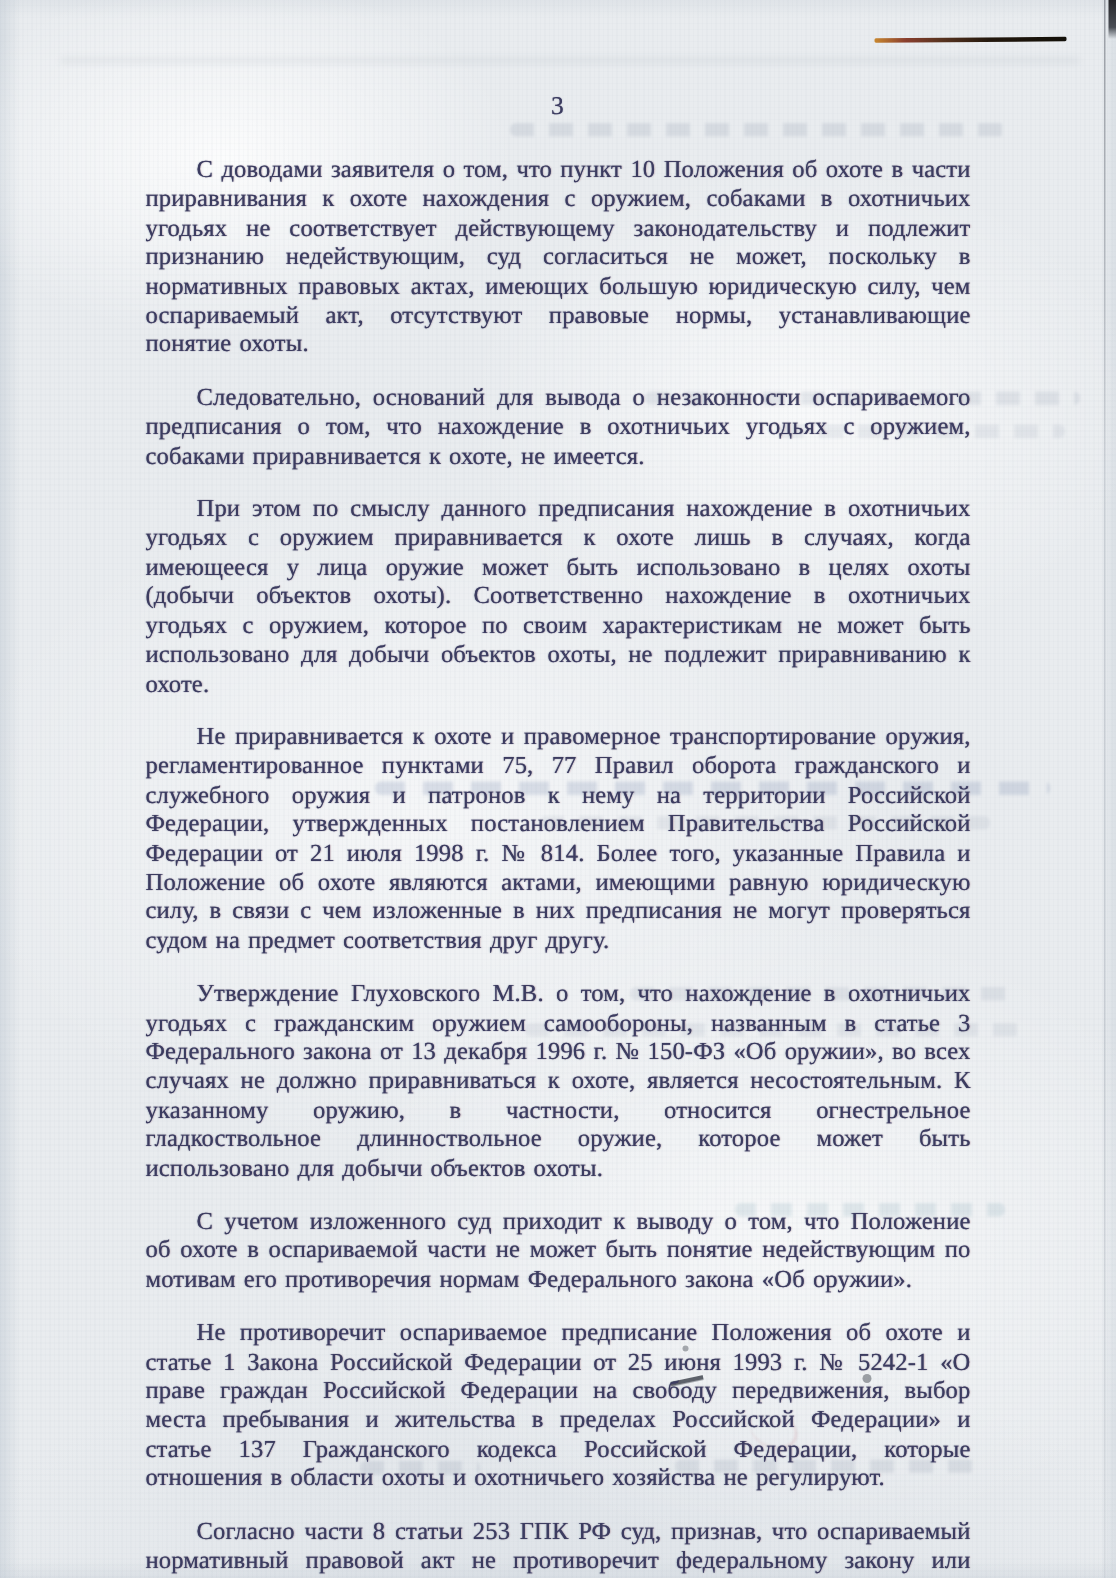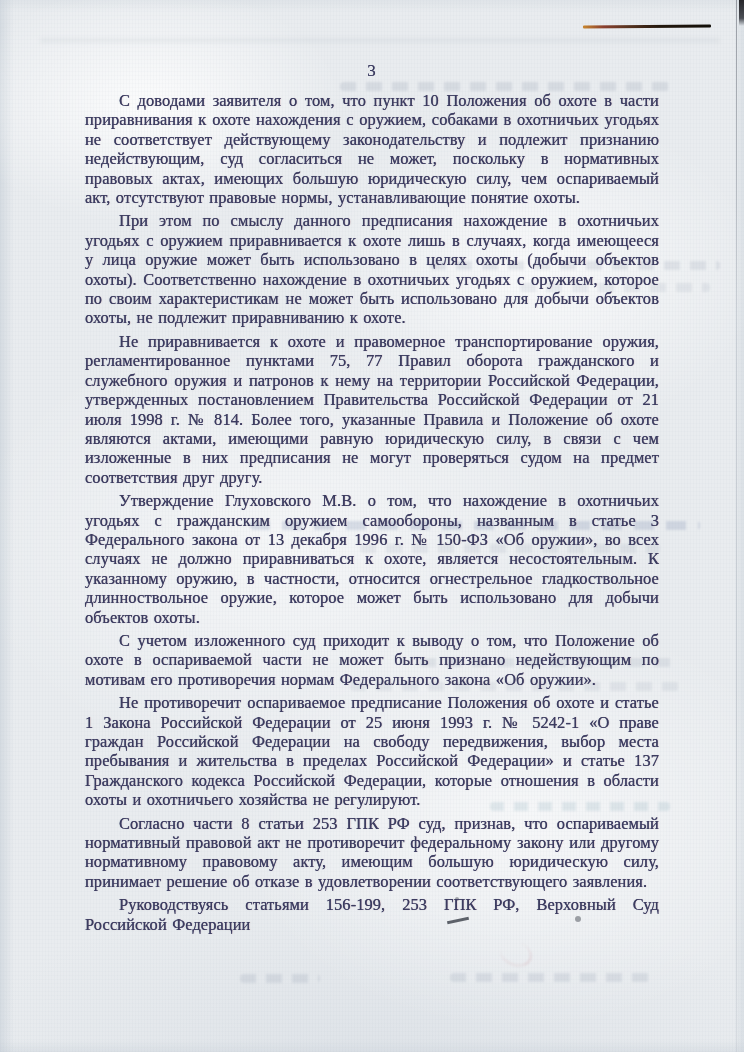--- a/index.html
+++ b/index.html
@@ -38,21 +38,21 @@
 
   .doc-body{
     position:absolute; left:81px; top:87px; width:582px;
     font-size:16.4px; line-height:19.4px;
     text-align:justify; letter-spacing:.1px; word-spacing:1.2px;
     text-shadow:
       0 0 .6px rgba(60,60,100,.85),
       .7px 0 .9px rgba(150,60,70,.18),
       -.7px 0 .9px rgba(70,130,150,.15);
   }
-  .doc-body p{ margin:4px; text-indent:34px; }
+  .doc-body p{ margin:16px; text-indent:34px; }
 
   
   .stripe-top{
     position:absolute; left:583px; top:25px; width:128px; height:3px;
     border-radius:1px; transform:rotate(-.4deg);
     background:linear-gradient(90deg,#c8872f 0%, #8a3f2e 16%, #5a3420 34%, #23180d 60%, #131009 100%);
   }
   .corner-bar{
     position:absolute; right:0; top:0; width:5px; height:26px;
     background:linear-gradient(180deg,#26262a 0%, #4a4e55 70%, rgba(90,95,105,0) 100%);
@@ -123,22 +123,23 @@
 
   <div class="tick-a"></div>
   <div class="tick-b"></div>
   <div class="tick-c"></div>
   <div class="squiggle"></div>
 
   <div class="pagenum">3</div>
 
   <main class="doc-body">
     <p>С доводами заявителя о том, что пункт 10 Положения об охоте в части приравнивания к охоте нахождения с оружием, собаками в охотничьих угодьях не соответствует действующему законодательству и подлежит признанию недействующим, суд согласиться не может, поскольку в нормативных правовых актах, имеющих большую юридическую силу, чем оспариваемый акт, отсутствуют правовые нормы, устанавливающие понятие охоты.</p>
+    <p>Следовательно, оснований для вывода о незаконности оспариваемого предписания о том, что нахождение в охотничьих угодьях с оружием, собаками приравнивается к охоте, не имеется.</p>
     <p>При этом по смыслу данного предписания нахождение в охотничьих угодьях с оружием приравнивается к охоте лишь в случаях, когда имеющееся у лица оружие может быть использовано в целях охоты (добычи объектов охоты). Соответственно нахождение в охотничьих угодьях с оружием, которое по своим характеристикам не может быть использовано для добычи объектов охоты, не подлежит приравниванию к охоте.</p>
     <p>Не приравнивается к охоте и правомерное транспортирование оружия, регламентированное пунктами 75, 77 Правил оборота гражданского и служебного оружия и патронов к нему на территории Российской Федерации, утвержденных постановлением Правительства Российской Федерации от 21 июля 1998 г. № 814. Более того, указанные Правила и Положение об охоте являются актами, имеющими равную юридическую силу, в связи с чем изложенные в них предписания не могут проверяться судом на предмет соответствия друг другу.</p>
     <p>Утверждение Глуховского М.В. о том, что нахождение в охотничьих угодьях с гражданским оружием самообороны, названным в статье 3 Федерального закона от 13 декабря 1996 г. № 150-ФЗ «Об оружии», во всех случаях не должно приравниваться к охоте, является несостоятельным. К указанному оружию, в частности, относится огнестрельное гладкоствольное длинноствольное оружие, которое может быть использовано для добычи объектов охоты.</p>
-    <p>С учетом изложенного суд приходит к выводу о том, что Положение об охоте в оспариваемой части не может быть признано недействующим по мотивам его противоречия нормам Федерального закона «Об оружии».</p>
+    <p>С учетом изложенного суд приходит к выводу о том, что Положение об охоте в оспариваемой части не может быть понятие недействующим по мотивам его противоречия нормам Федерального закона «Об оружии».</p>
     <p>Не противоречит оспариваемое предписание Положения об охоте и статье 1 Закона Российской Федерации от 25 июня 1993 г. № 5242-1 «О праве граждан Российской Федерации на свободу передвижения, выбор места пребывания и жительства в пределах Российской Федерации» и статье 137 Гражданского кодекса Российской Федерации, которые отношения в области охоты и охотничьего хозяйства не регулируют.</p>
     <p>Согласно части 8 статьи 253 ГПК РФ суд, признав, что оспариваемый нормативный правовой акт не противоречит федеральному закону или другому нормативному правовому акту, имеющим большую юридическую силу, принимает решение об отказе в удовлетворении соответствующего заявления.</p>
     <p>Руководствуясь статьями 156-199, 253 ГПК РФ, Верховный Суд Российской Федерации</p>
   </main>
 
 </div>
 
 </body></html>

